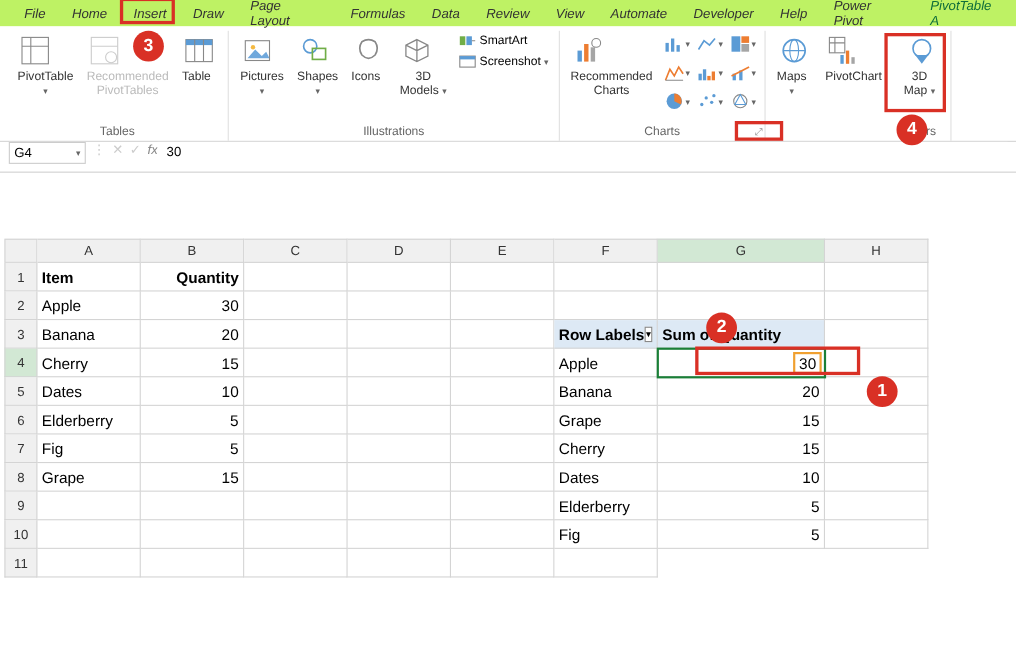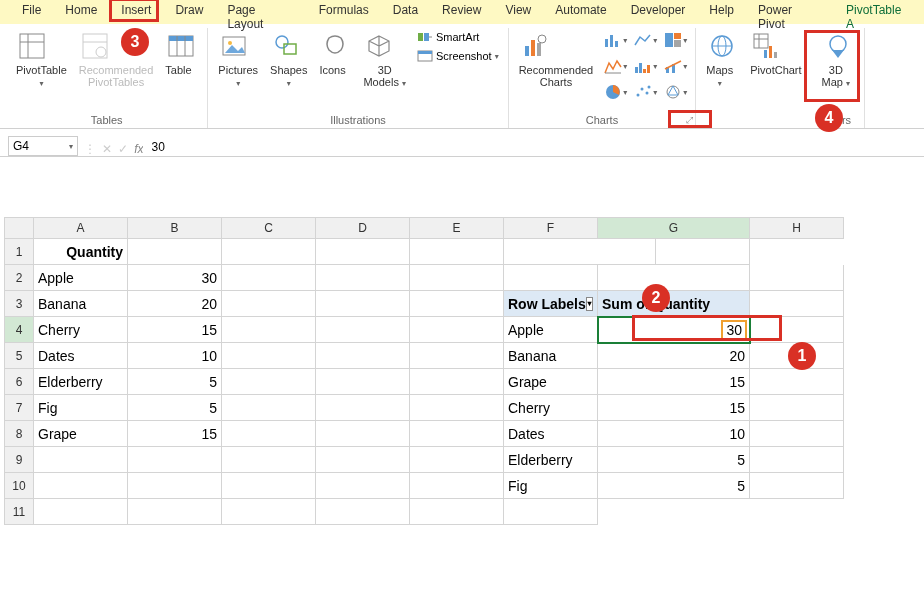--- a/index.html
+++ b/index.html
@@ -1,39 +1,39 @@
 <!DOCTYPE html>
 <html><head>
 <meta charset="utf-8">
 <style>
 * { box-sizing: border-box; margin: 0; padding: 0; }
 body { font-family: 'Segoe UI', Arial, sans-serif; font-size: 12px; background: #fff; width: 924px; height: 596px; overflow: hidden; position: relative; }
 
-.menubar { display: flex; height: 24px; align-items: flex-start; background: #fef9c3; padding-left: 10px; gap: 0; }
+.menubar { display: flex; height: 24px; align-items: center; background: #bef264; padding-left: 10px; gap: 0; font-style: italic; }
 .menu-item { padding: 3px 12px; cursor: pointer; font-size: 12px; color: #333; }
 .menu-item.green { color: #0f6e3a; font-weight: 500; }
 
 .ribbon { height: 105px; background: #fff; border-bottom: 1px solid #d0d0d0; display: flex; padding: 4px 6px 0 6px; }
 .ribbon-group { display: flex; flex-direction: column; align-items: center; border-right: 1px solid #e0e0e0; padding: 0 6px; position: relative; }
 .ribbon-group-row { display: flex; gap: 4px; align-items: flex-start; flex: 1; }
 .ribbon-group-label { font-size: 11px; color: #666; padding: 2px 0; }
 .rib-btn { display: flex; flex-direction: column; align-items: flex-start; justify-content: flex-start; padding: 2px 4px; cursor: pointer; min-width: 40px; }
 .rib-btn .icon { width: 32px; height: 32px; display: flex; align-items: center; justify-content: center; }
 .rib-btn .lbl { font-size: 11px; text-align: center; line-height: 1.1; margin-top: 2px; color: #333; }
 .rib-btn.disabled .lbl { color: #bbb; }
 .chev { font-size: 8px; color: #666; }
 
 .mini-stack { display: flex; flex-direction: column; gap: 1px; justify-content: center; }
 .mini-btn { display: flex; align-items: center; gap: 3px; padding: 1px 3px; font-size: 11px; cursor: pointer; }
 .mini-icon { width: 16px; height: 16px; display: flex; align-items: center; justify-content: center; }
 
 .chart-grid { display: grid; grid-template-columns: repeat(3, 28px); grid-template-rows: repeat(3, 24px); gap: 2px; }
 .chart-cell { display: flex; align-items: center; justify-content: center; cursor: pointer; }
 
-.formula-bar { height: 28px; border-bottom: 1px solid #d0d0d0; display: flex; align-items: flex-end; padding: 0 8px; background: #fff; }
+.formula-bar { height: 28px; border-bottom: 1px solid #d0d0d0; display: flex; align-items: flex-start; padding: 0 8px; background: #fff; }
 .name-box { width: 70px; border: 1px solid #ccc; padding: 2px 4px; font-size: 12px; background: #fff; display: flex; justify-content: space-between; align-items: center; }
 .fx-controls { display: flex; align-items: center; gap: 6px; margin-left: 6px; color: #888; }
 .fx-input { flex: 1; border: none; padding: 2px 8px; font-size: 12px; outline: none; }
 .fx-label { font-style: italic; font-size: 12px; }
 
 .grid-area { position: relative; background: #fff; margin-top: 60px; padding-left: 4px; }
 .col-headers { display: flex; }
 .corner { width: 30px; height: 22px; border: 1px solid #d4d4d4; background: #f0f0f0; }
 .col-h { width: 94px; height: 22px; border: 1px solid #d4d4d4; border-left: none; background: #f0f0f0; display: flex; align-items: center; justify-content: center; font-size: 12px; color: #333; }
 .col-h.wide { width: 152px; }
@@ -339,20 +339,21 @@
     <div class="col-h">C</div>
     <div class="col-h">D</div>
     <div class="col-h">E</div>
     <div class="col-h">F</div>
     <div class="col-h wide sel">G</div>
     <div class="col-h">H</div>
   </div>
 
   <div class="row">
     <div class="row-h">1</div>
+    <div class="cell bold">Item</div>
     <div class="cell bold right">Quantity</div>
     <div class="cell"></div>
     <div class="cell"></div>
     <div class="cell"></div>
     <div class="cell"></div>
     <div class="cell wide"></div>
     <div class="cell"></div>
   </div>
   <div class="row">
     <div class="row-h">2</div>

